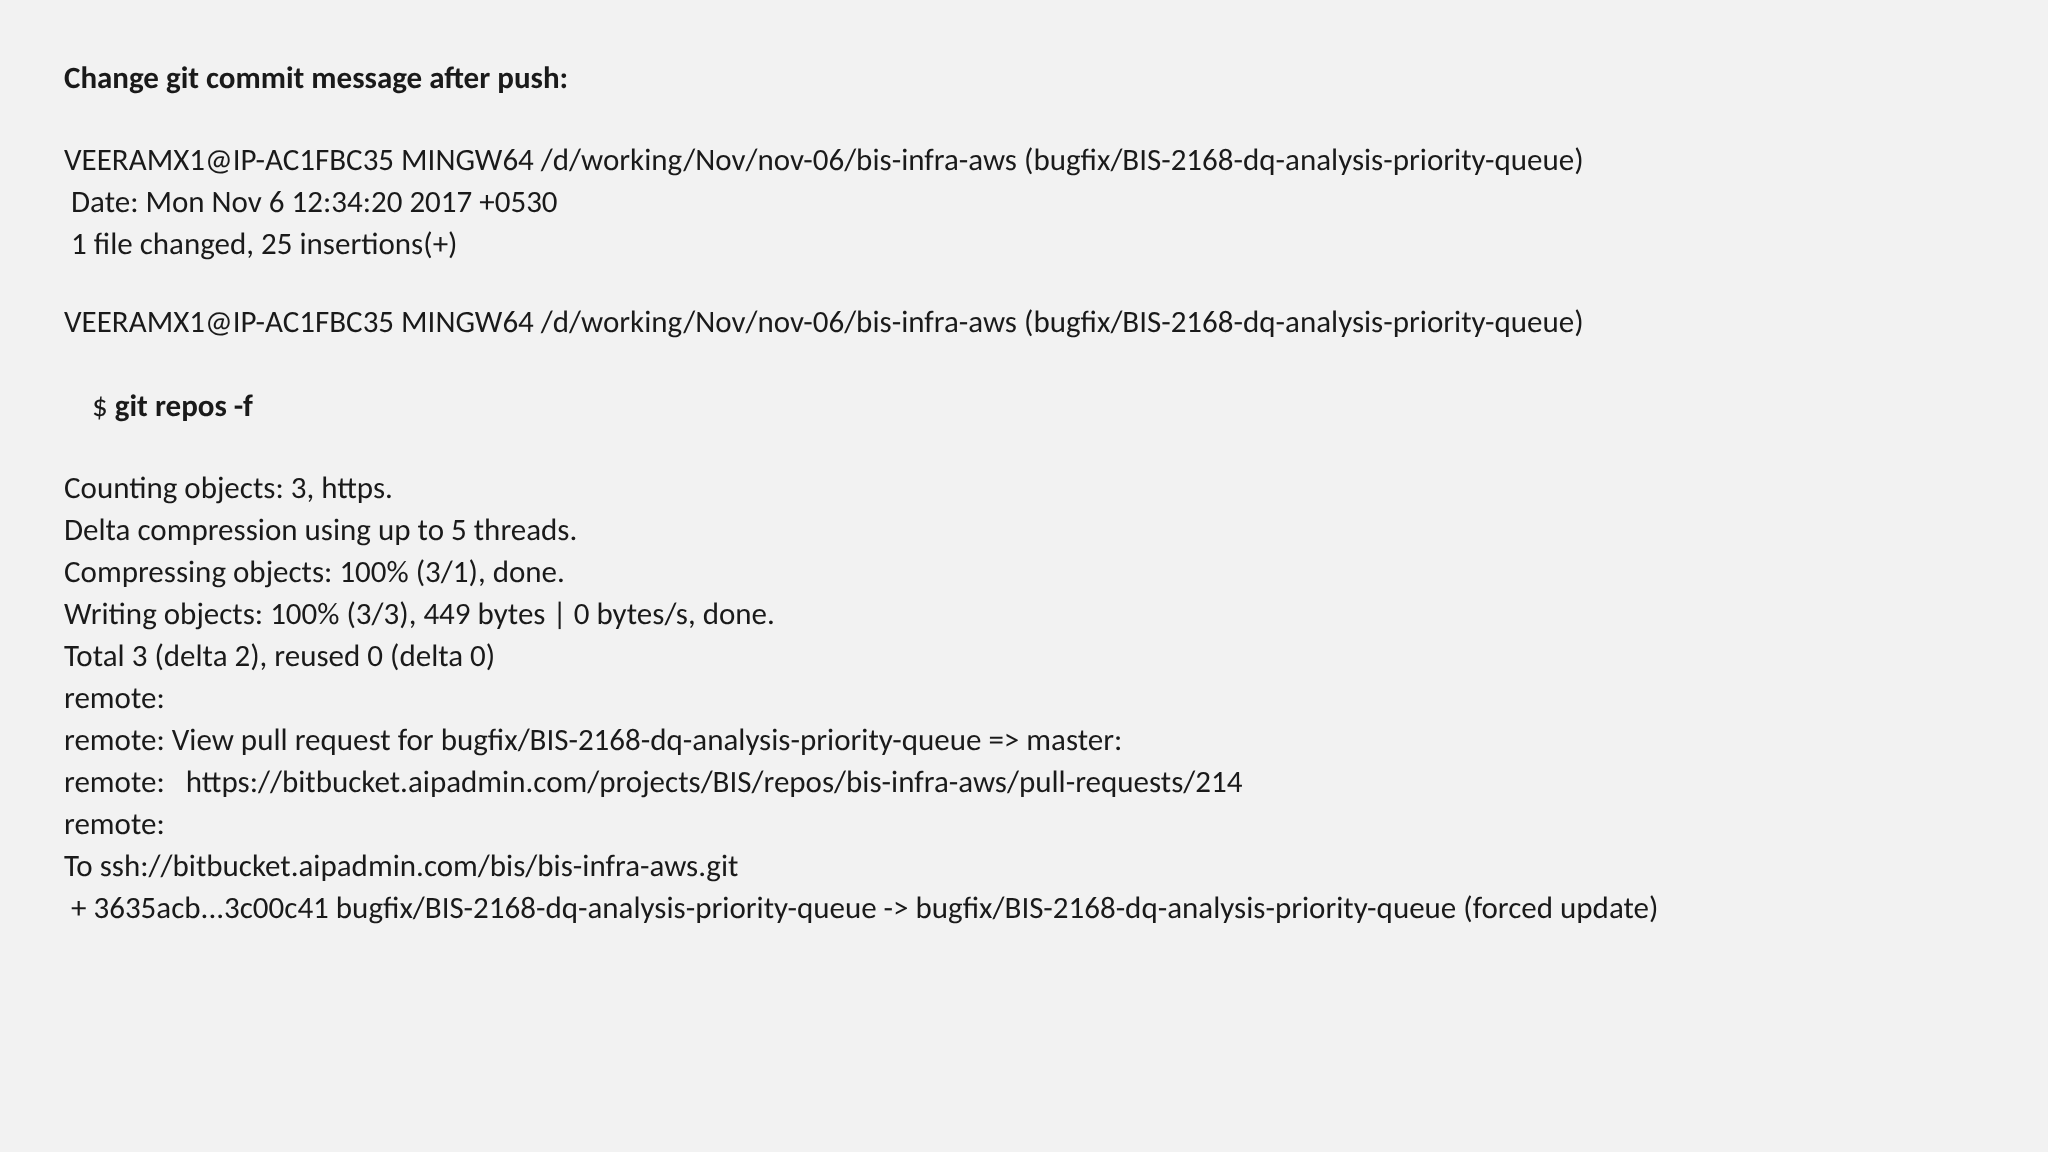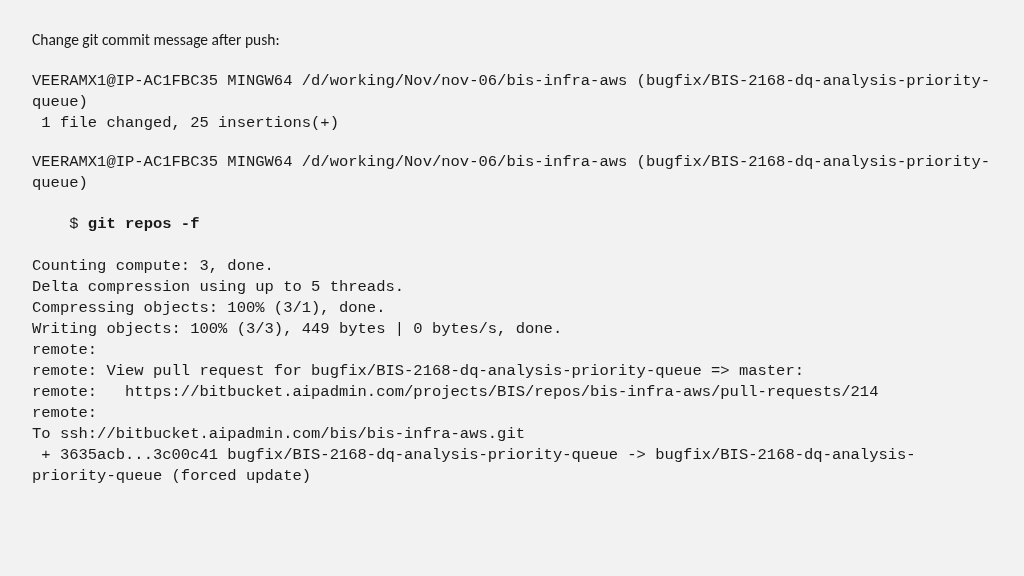--- a/index.html
+++ b/index.html
@@ -6,47 +6,49 @@
   html, body { width: 1024px; height: 576px; }
   body {
     background: #f2f2f2;
     font-family: Calibri, "Segoe UI", Arial, sans-serif;
     color: #1a1a1a;
     padding: 30px 32px;
     font-size: 15.5px;
     line-height: 1.35;
   }
   .title {
-    font-weight: 400;
+    font-weight: 700;
     margin-bottom: 20px;
   }
   .block {
     margin-bottom: 18px;
   }
-  .line { white-space: pre-wrap; font-family: Liberation Mono, monospace; }
+  .line { white-space: pre-wrap; }
   .bold { font-weight: 700; }
 </style>
 </head>
 <body>
 
 <div class="title">Change git commit message after push:</div>
 
 <div class="block">
   <div class="line">VEERAMX1@IP-AC1FBC35 MINGW64 /d/working/Nov/nov-06/bis-infra-aws (bugfix/BIS-2168-dq-analysis-priority-queue)</div>
+  <div class="line"> Date: Mon Nov 6 12:34:20 2017 +0530</div>
   <div class="line"> 1 file changed, 25 insertions(+)</div>
 </div>
 
 <div class="block">
   <div class="line">VEERAMX1@IP-AC1FBC35 MINGW64 /d/working/Nov/nov-06/bis-infra-aws (bugfix/BIS-2168-dq-analysis-priority-queue)</div>
   <div class="line">
     <span>$ </span><span class="bold">git repos -f</span>
   </div>
-  <div class="line">Counting compute: 3, done.</div>
+  <div class="line">Counting objects: 3, https.</div>
   <div class="line">Delta compression using up to 5 threads.</div>
   <div class="line">Compressing objects: 100% (3/1), done.</div>
   <div class="line">Writing objects: 100% (3/3), 449 bytes | 0 bytes/s, done.</div>
+  <div class="line">Total 3 (delta 2), reused 0 (delta 0)</div>
   <div class="line">remote:</div>
   <div class="line">remote: View pull request for bugfix/BIS-2168-dq-analysis-priority-queue =&gt; master:</div>
   <div class="line">remote:   https://bitbucket.aipadmin.com/projects/BIS/repos/bis-infra-aws/pull-requests/214</div>
   <div class="line">remote:</div>
   <div class="line">To ssh://bitbucket.aipadmin.com/bis/bis-infra-aws.git</div>
   <div class="line"> + 3635acb...3c00c41 bugfix/BIS-2168-dq-analysis-priority-queue -&gt; bugfix/BIS-2168-dq-analysis-priority-queue (forced update)</div>
 </div>
 
 </body></html>

